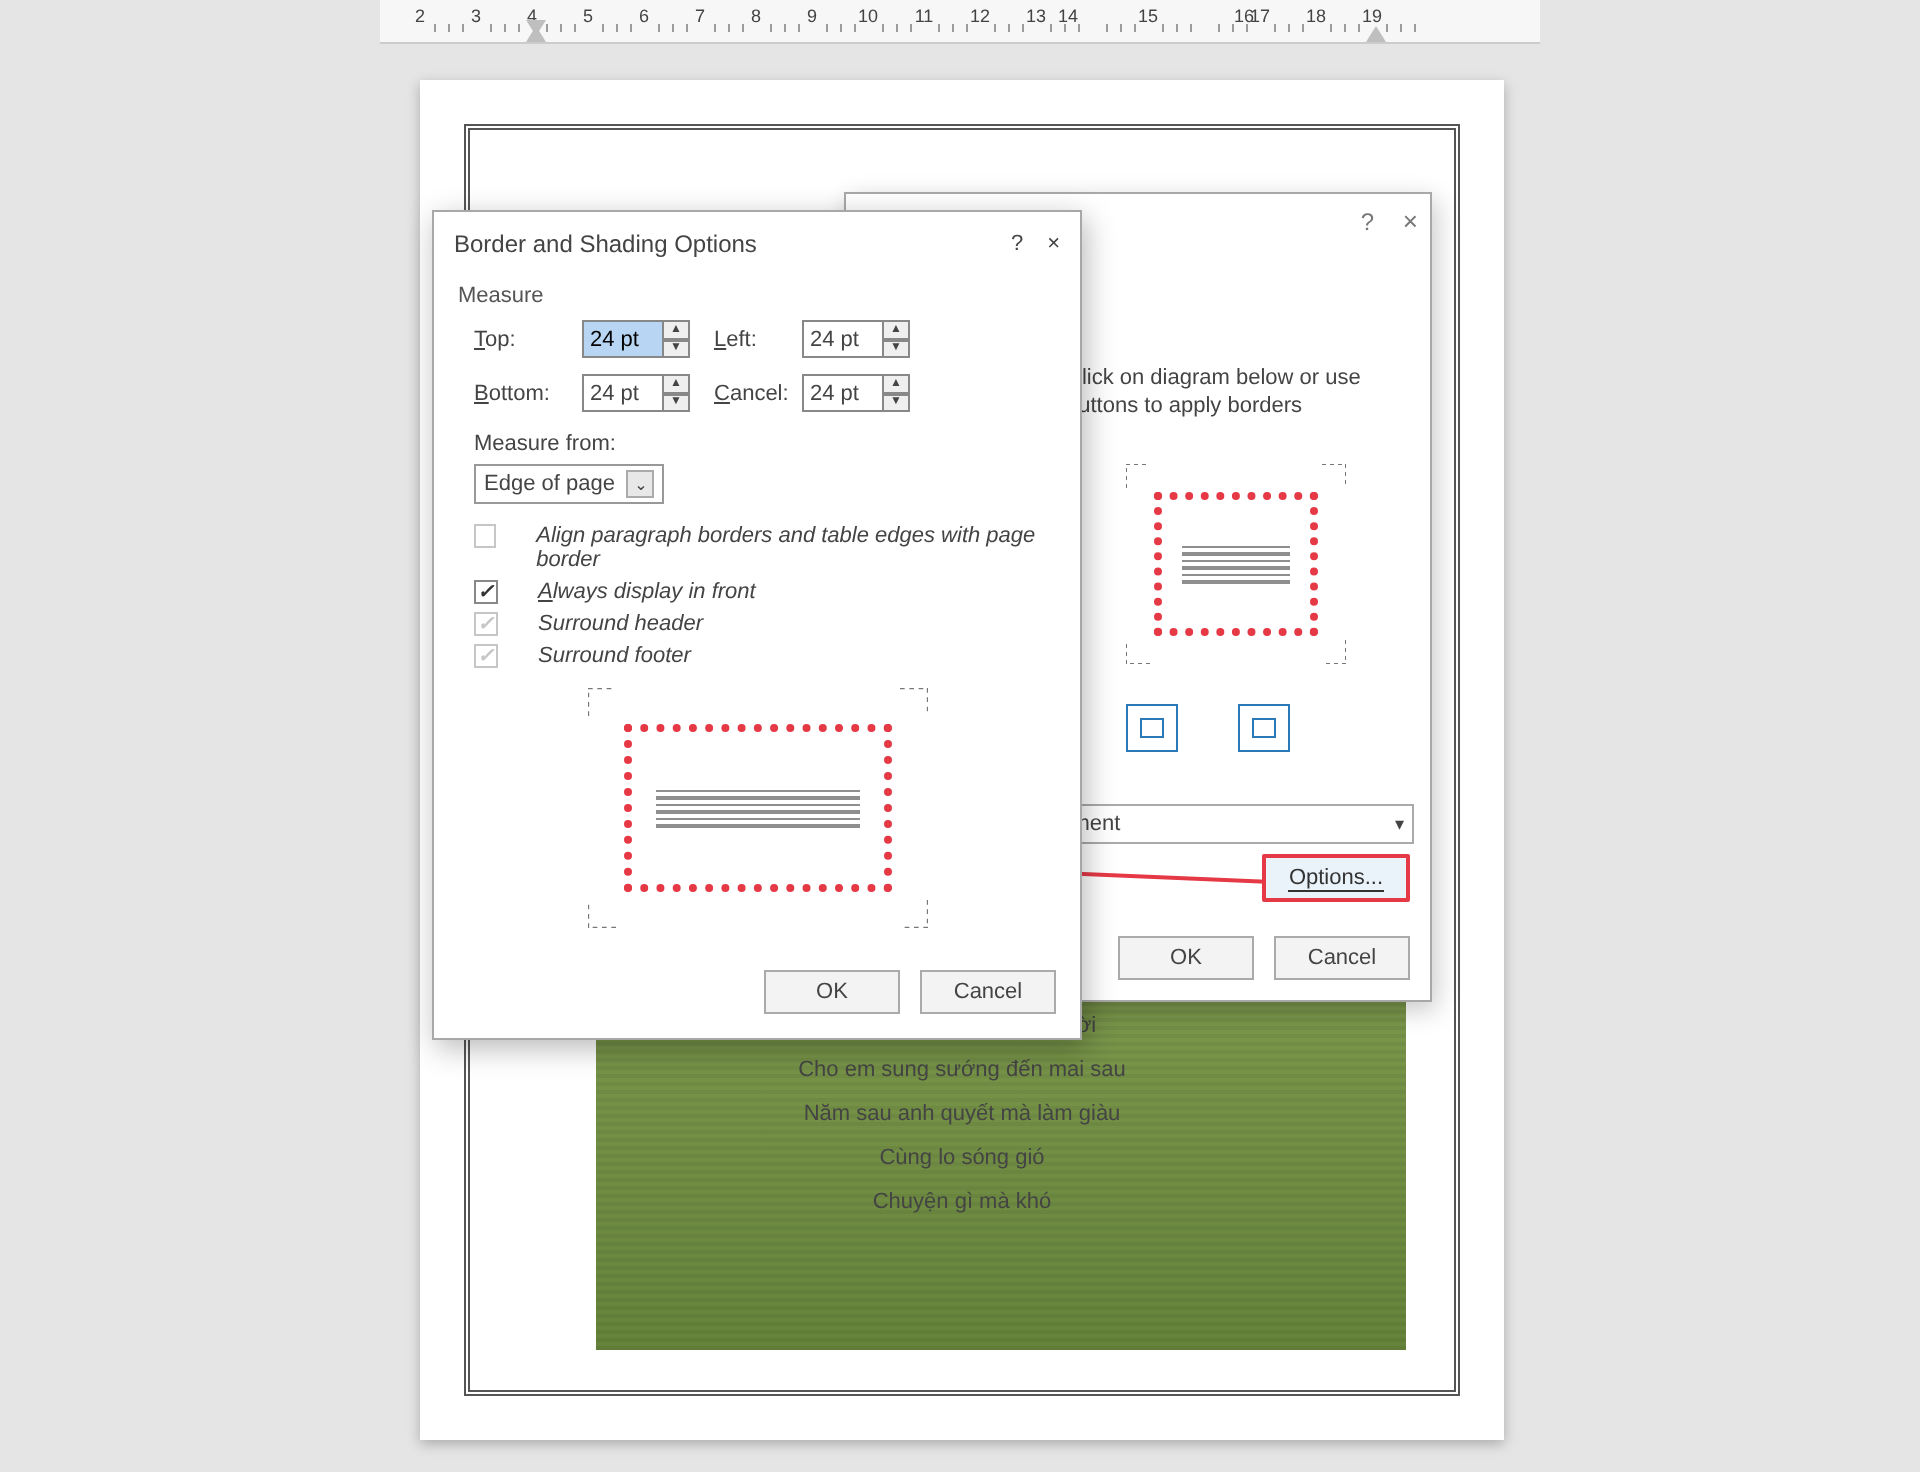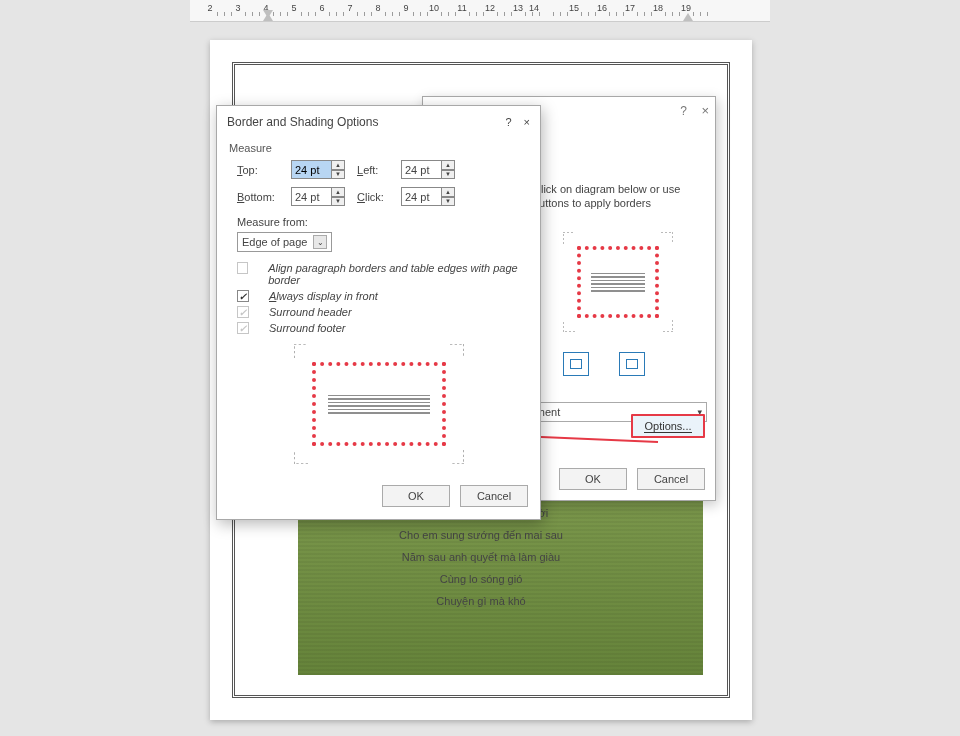--- a/index.html
+++ b/index.html
@@ -43,21 +43,21 @@
   .hearts-box{position:absolute;left:14px;top:14px;right:14px;bottom:14px;border:4px dotted var(--red);background:#fff;display:flex;flex-direction:column;justify-content:center;gap:2px;padding:6px 10px;}
   .hearts-box .ln{height:1.5px;background:#8f8f8f;}
   .two-icons{position:absolute;left:140px;top:255px;display:flex;gap:30px;}
   .sq-icon{width:26px;height:24px;border:1px solid var(--blue);display:flex;align-items:center;justify-content:center;}
   .sq-icon .inner{width:12px;height:10px;border:1px solid var(--blue);}
   .apply-row{position:absolute;left:90px;right:8px;top:305px;display:flex;align-items:center;}
   .apply-row .combo{flex:1;height:20px;border:1px solid #aaa;display:flex;align-items:center;justify-content:space-between;padding:0 4px;background:#fff;}
   .apply-row .combo .chev{font-size:9px;}
   .arrow-red{position:absolute;left:90px;top:335px;width:150px;height:20px;}
   .arrow-red svg{width:100%;height:100%;}
-  .opts-btn{position:absolute;right:10px;top:317px;height:24px;width:74px;border:2px solid var(--red);background:#eaf3fa;border-radius:1px;display:flex;align-items:center;justify-content:center;}
+  .opts-btn{position:absolute;right:10px;top:330px;height:24px;width:74px;border:2px solid var(--red);background:#eaf3fa;border-radius:1px;display:flex;align-items:center;justify-content:center;}
   .opts-btn span{color:#333;border-bottom:1px solid #333;}
   .btnrow{position:absolute;right:10px;bottom:10px;display:flex;gap:10px;}
   .btn{min-width:68px;height:22px;border:1px solid #aaa;background:#f3f3f3;display:flex;align-items:center;justify-content:center;}
   
   .front-dlg{position:absolute;left:216px;top:105px;width:325px;height:415px;background:var(--dlg-bg);border:1px solid var(--dlg-border);box-shadow:2px 4px 14px rgba(0,0,0,.28);}
   .front-dlg .titlebar{height:32px;display:flex;align-items:center;justify-content:space-between;padding:0 10px;}
   .front-dlg .titlebar .t{font-size:12px;}
   .front-dlg .titlebar .icons{display:flex;gap:12px;font-size:13px;color:#555;}
   .section{padding:0 12px;margin-top:4px;}
   .section .hdr{color:#555;margin-bottom:6px;}
@@ -137,21 +137,21 @@
       <span class="minor" style="left: 342px;"></span>
       <span class="minor" style="left: 349px;"></span>
       <span class="num" style="left: 344px;">14</span>
       <span class="minor" style="left: 363px;"></span>
       <span class="minor" style="left: 370px;"></span>
       <span class="minor" style="left: 377px;"></span>
       <span class="num" style="left: 384px;">15</span>
       <span class="minor" style="left: 391px;"></span>
       <span class="minor" style="left: 398px;"></span>
       <span class="minor" style="left: 405px;"></span>
-      <span class="num" style="left: 412px;">16</span>
+      <span class="num" style="left: 432px;">16</span>
       <span class="minor" style="left: 419px;"></span>
       <span class="minor" style="left: 426px;"></span>
       <span class="minor" style="left: 433px;"></span>
       <span class="num" style="left: 440px;">17</span>
       <span class="minor" style="left: 447px;"></span>
       <span class="minor" style="left: 454px;"></span>
       <span class="minor" style="left: 461px;"></span>
       <span class="num" style="left: 468px;">18</span>
       <span class="minor" style="left: 475px;"></span>
       <span class="minor" style="left: 482px;"></span>
@@ -279,21 +279,21 @@
           </div>
         </div>
       <span class="lbl-u">Bottom:</span>
       <div class="spin">
           <input value="24 pt" style="">
           <div class="btns">
             <div>▲</div>
             <div>▼</div>
           </div>
         </div>
-      <span class="lbl-u">Click:</span>
+      <span class="lbl-u">Cancel:</span>
       <div class="spin">
           <input value="24 pt" style="">
           <div class="btns">
             <div>▲</div>
             <div>▼</div>
           </div>
         </div>
     </div>
     <div class="measure">
       <div style="flex-basis:100%"><span>Measure from:</span></div>

